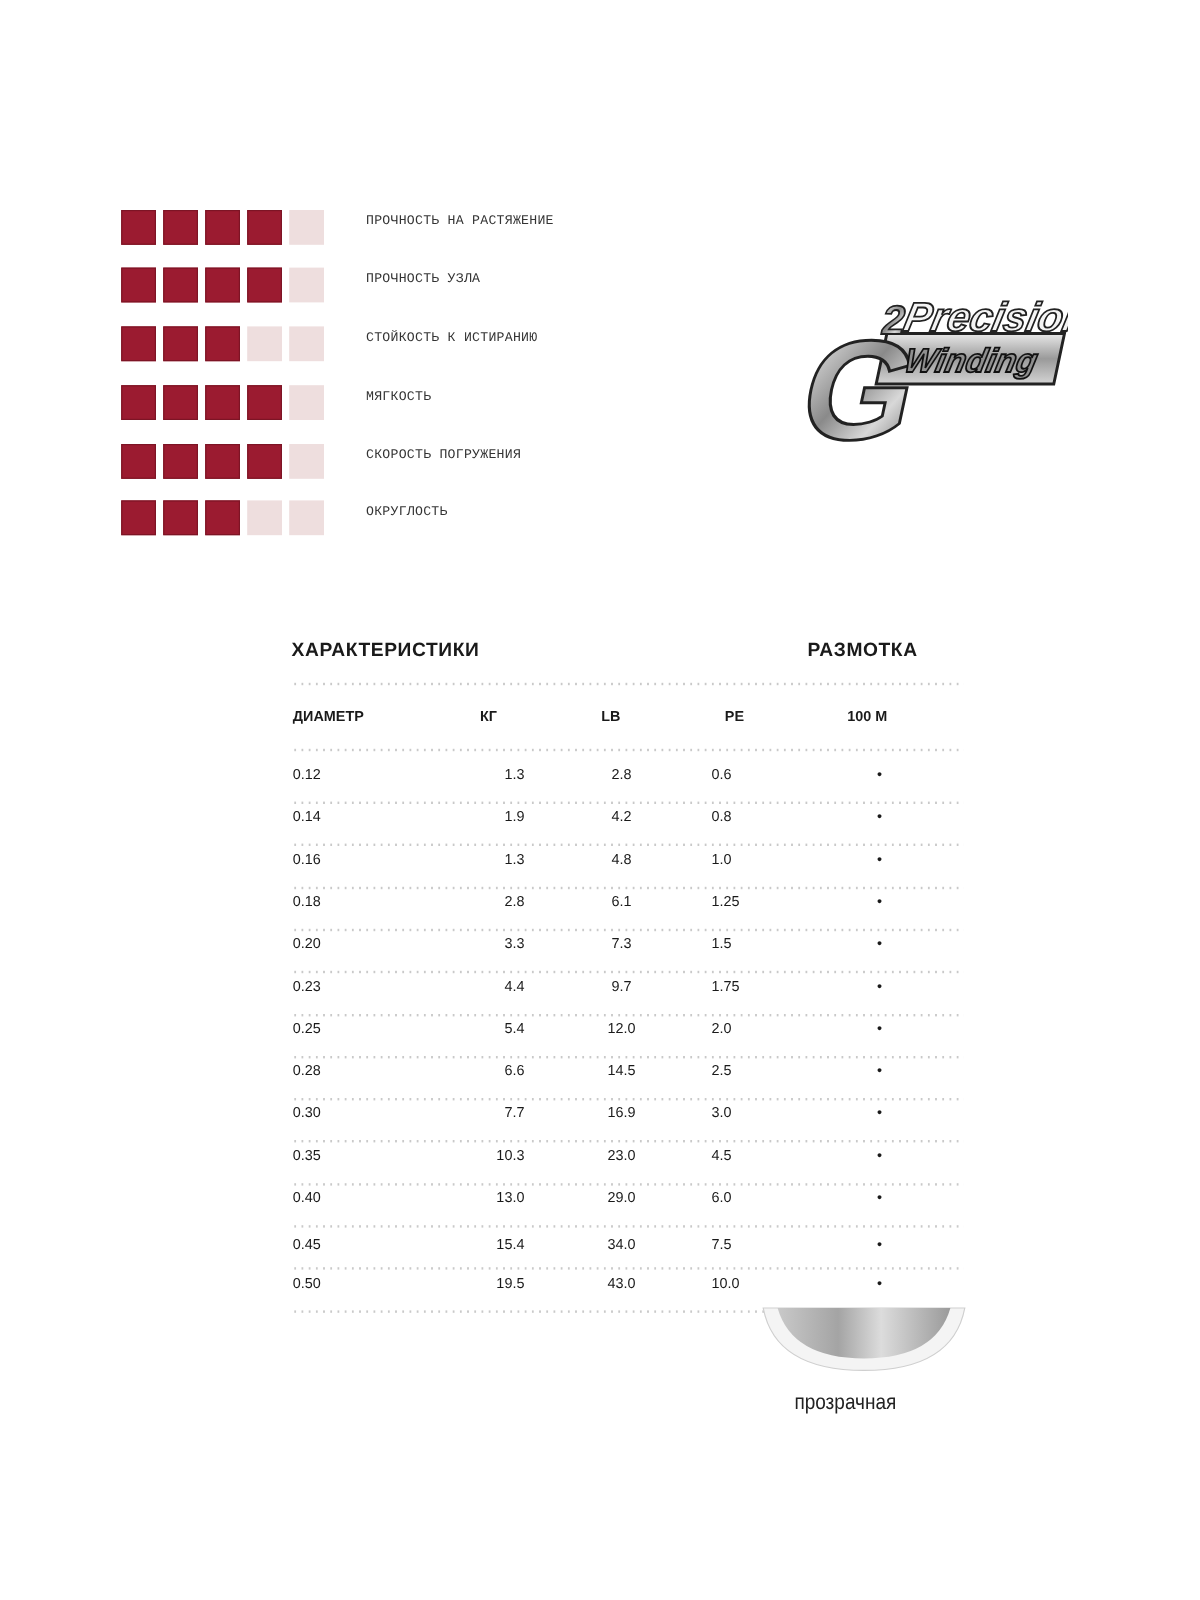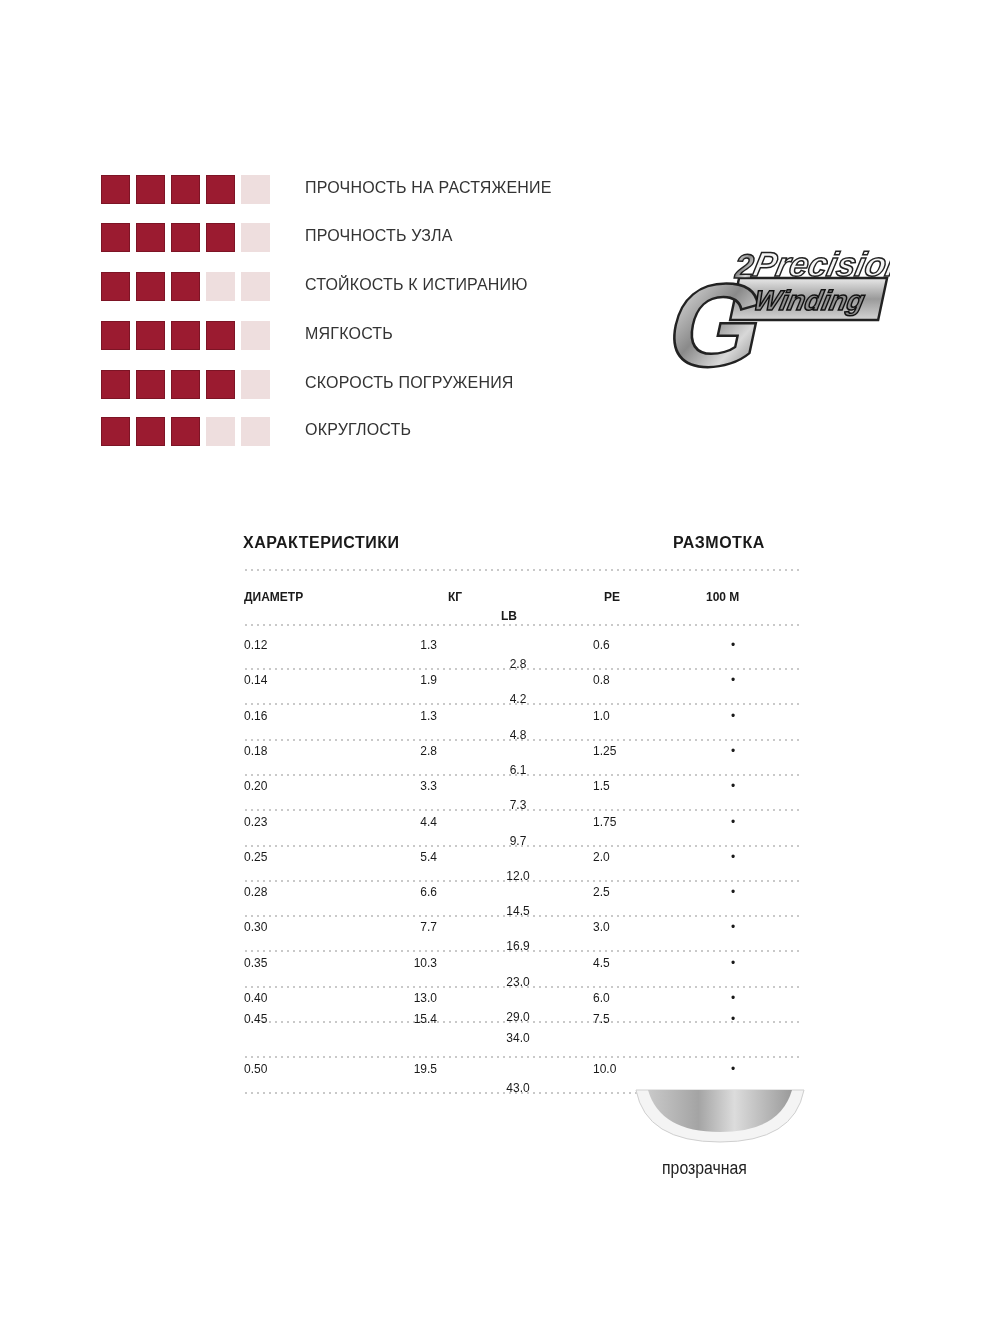--- a/index.html
+++ b/index.html
@@ -7,43 +7,43 @@
            font-family: "Liberation Sans", sans-serif; color: #1a1a1a; }
 
     
     .ratings { position: absolute; left: 101px; top: 174px; }
     .rating-row { position: absolute; left: 0; height: 30px; display: flex; align-items: center; }
     .squares { display: flex; gap: 6px; }
     .sq { width: 29px; height: 29px; box-sizing: border-box; }
     .sq.on { background: #9b1b30; border: 1px solid #7d1425; }
     .sq.off { background: #eedede; }
     .rating-label { position: absolute; left: 204px; white-space: nowrap;
-                    font-family: Liberation Sans, sans-serif; font-size: 16px;
+                    font-family: Liberation Mono, monospace; font-size: 11px;
                     letter-spacing: 0.2px; color: #333333; top: 5px; }
 
     
     .logo { position: absolute; left: 650px; top: 236px; width: 240px; height: 140px; }
 
     
     .spec { position: absolute; left: 243px; top: 530px; width: 560px; }
     .spec-title { position: absolute; top: 4px; font-weight: bold; font-size: 16px; letter-spacing: 0.5px; }
     .spec-title.left { left: 0; }
     .spec-title.right { left: 430px; }
     .dots { position: absolute; left: 0; width: 560px; height: 2px;
             background-image: radial-gradient(circle, #c9c9c9 0.9px, transparent 1.1px);
             background-size: 6px 2px; background-repeat: repeat-x; }
     .row { position: absolute; left: 0; width: 560px; height: 30px; font-size: 12px; }
     .row .c { position: absolute; top: 0; }
     .c.d { left: 1px; }
     .c.kg { left: 154px; width: 40px; text-align: right; }
-    .c.lb { left: 250px; width: 50px; text-align: center; margin-top: 19px; }
+    .c.lb { left: 250px; width: 50px; text-align: center; }
     .c.pe { left: 350px; width: 50px; text-align: left; }
     .c.sp { left: 470px; width: 40px; text-align: center; }
     .hdr { font-weight: bold; }
-    .hdr .c.kg { left: 157px; width: auto; text-align: right; margin-left: 48px; }
+    .hdr .c.kg { left: 157px; width: auto; text-align: right; }
     .hdr .c.lb { left: 258px; width: auto; text-align: left; }
     .hdr .c.pe { left: 361px; width: auto; text-align: left; }
     .hdr .c.sp { left: 463px; width: auto; text-align: left; }
 
     .spool { position: absolute; left: 634px; top: 1088px; width: 172px; height: 56px; }
     .color-label { position: absolute; left: 662px; top: 1158px; font-size: 18px; color: #222;
                    transform: scaleX(0.88); transform-origin: left top; }
   </style>
 </head>
 <body>
@@ -230,21 +230,21 @@
       </div>
       <div class="dots" style="top: 455.7px;"></div>
       <div class="row" style="top: 461px;">
         <span class="c d">0.40</span>
         <span class="c kg">13.0</span>
         <span class="c lb">29.0</span>
         <span class="c pe">6.0</span>
         <span class="c sp">•</span>
       </div>
       <div class="dots" style="top: 491px;"></div>
-      <div class="row" style="top: 482px;">
+      <div class="row" style="top: 500px;">
         <span class="c d">0.45</span>
         <span class="c kg">15.4</span>
         <span class="c lb">34.0</span>
         <span class="c pe">7.5</span>
         <span class="c sp">•</span>
       </div>
       <div class="dots" style="top: 526.3px;"></div>
       <div class="row" style="top: 531.6px;">
         <span class="c d">0.50</span>
         <span class="c kg">19.5</span>

